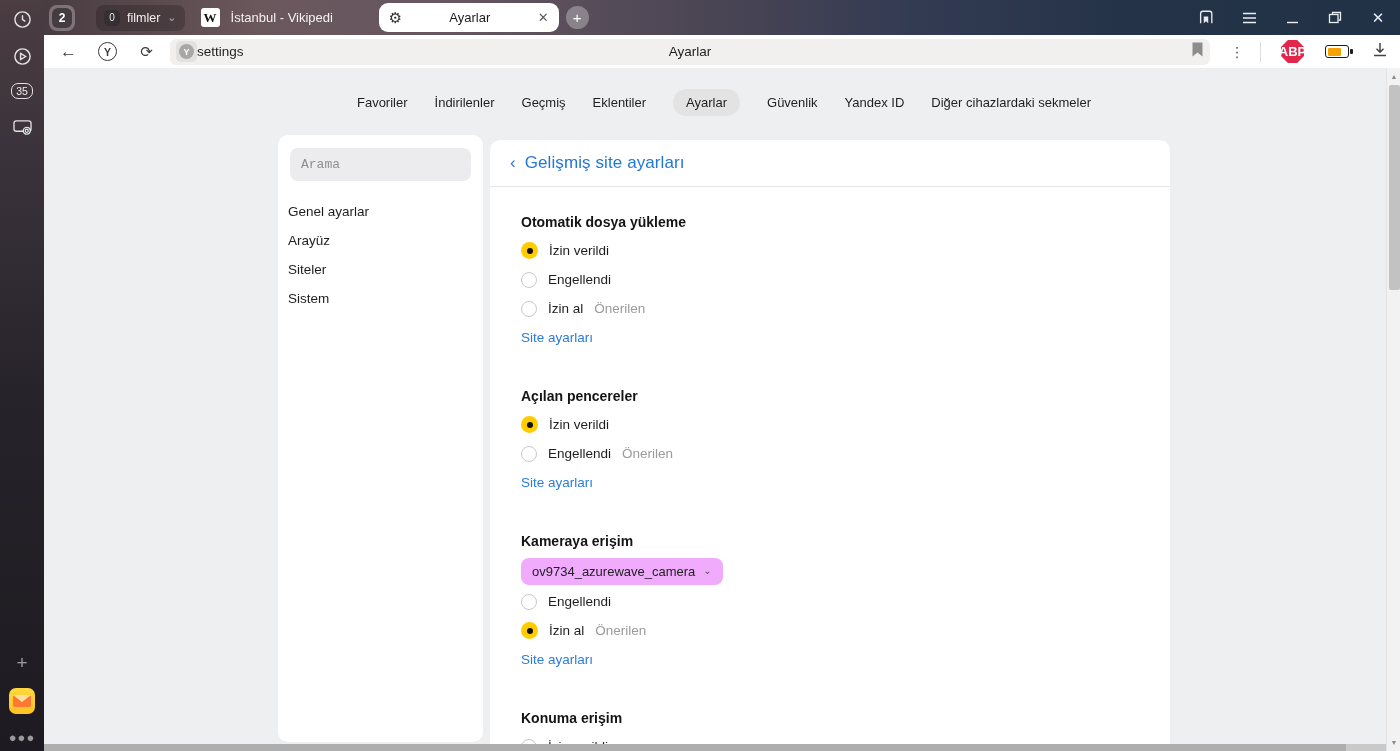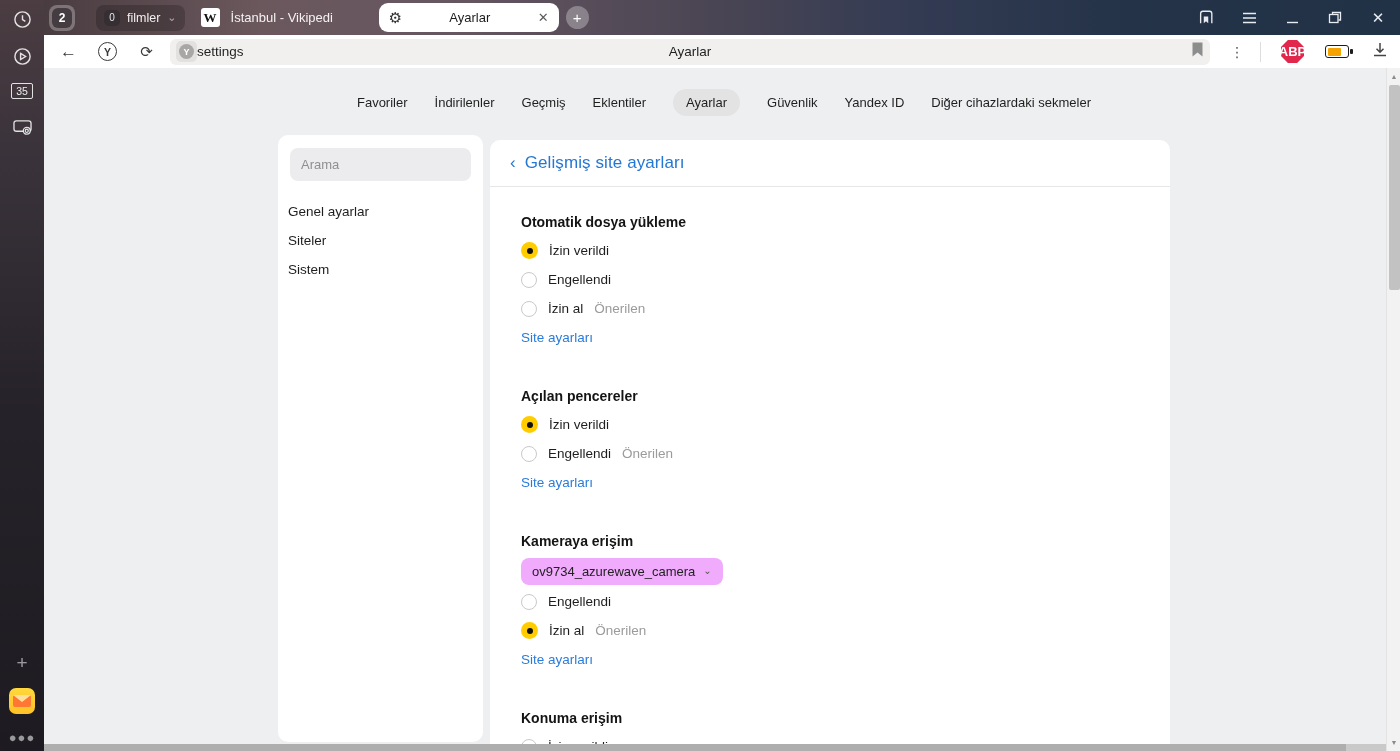--- a/index.html
+++ b/index.html
@@ -4,21 +4,21 @@
 <style>
   * { margin:0; padding:0; box-sizing:border-box; }
   html,body { width:1400px; height:751px; overflow:hidden; font-family:"Liberation Sans", sans-serif; background:#edeff1; }
 
   
   .rail { position:absolute; left:0; top:0; width:44px; height:751px;
           background:linear-gradient(180deg,#4b3d42 0%,#39323a 22%,#262229 55%,#1d1b21 100%); z-index:30; }
   .rail-icon { position:absolute; left:0; width:44px; height:30px; display:flex; align-items:center; justify-content:center;
                color:rgba(255,255,255,.85); }
   .rail svg { display:block; }
-  .badge35 { border:1.4px solid rgba(255,255,255,.85); border-radius:2px; font-size:10.5px; padding:1px 4px; color:rgba(255,255,255,.9); }
+  .badge35 { border:1.4px solid rgba(255,255,255,.85); border-radius:7px; font-size:10.5px; padding:1px 4px; color:rgba(255,255,255,.9); }
   .plus { font-size:19px; color:rgba(255,255,255,.55); font-weight:300; }
   .dots { color:rgba(255,255,255,.55); font-size:13px; letter-spacing:1px; }
   .mail-tile { width:26px; height:26px; border-radius:7px; background:linear-gradient(180deg,#ffd83d,#ffc226); position:relative; overflow:hidden; }
   .mail-tile .env { position:absolute; left:4px; top:7px; width:18px; height:12px; background:#f73; border-radius:2px; }
   .mail-tile .flap { position:absolute; left:4px; top:7px; width:0; height:0; border-left:9px solid transparent; border-right:9px solid transparent; border-top:7px solid #ffe09a; }
 
   
   .tabbar { position:absolute; left:44px; top:0; width:1356px; height:35px;
             background:linear-gradient(90deg,#493c40 0%,#6b585d 16%,#665661 30%,#4c4654 48%,#333b53 64%,#243348 80%,#213146 100%);
             display:flex; align-items:center; z-index:20; }
@@ -68,21 +68,21 @@
   .dl { color:#444; margin:0 12px; }
 
   
   .page { position:absolute; left:44px; top:68px; width:1356px; height:683px; background:#edeff1;border-radius:14px; }
   .topnav { position:absolute; left:234px; top:21px; width:892px; display:flex; justify-content:center; align-items:center; gap:27px; }
   .topnav .item { font-size:13px; color:#1f1f1f; white-space:nowrap; }
   .topnav .item.active { background:#e3e3e4; border-radius:15px; padding:6px 13px; }
 
   .panel { position:absolute; left:234px; top:67px; width:205px; height:607px; background:#fff; border-radius:10px; }
   .search { margin:13px 12px 0; width:181px; height:33px; background:#ececee; border:none; border-radius:8px;
-            padding:0 11px; font-size:13px; color:#333; font-family:Liberation Sans, sans-serif; outline:none; }
+            padding:0 11px; font-size:13px; color:#333; font-family:Liberation Mono, monospace; outline:none; }
   .search::placeholder { color:#8f8f93; }
   .panel-list { margin-top:16px; }
   .panel-item { height:29px; display:flex; align-items:center; padding-left:10px; font-size:13.5px; color:#1e1e1e; }
 
   .main { position:absolute; left:446px; top:72px; width:680px; height:630px; background:#fff; border-radius:10px 10px 0 0; }
   .card-header { height:47px; display:flex; align-items:center; padding-left:20px; gap:9px; border-bottom:1px solid #e6e6e8; }
   .card-header .bchev { color:#2577d4; font-size:17px; }
   .card-header .htxt { color:#2577d4; font-size:17px; font-weight:500; letter-spacing:.1px; }
   .card-body { padding:20px 30px 0 31px; }
   .sec { margin-top:29px; }
@@ -243,20 +243,21 @@
     <span class="item active">Ayarlar</span>
     <span class="item">Güvenlik</span>
     <span class="item">Yandex ID</span>
     <span class="item">Diğer cihazlardaki sekmeler</span>
   </div>
 
   <div class="panel">
     <input class="search" placeholder="Arama" style="">
     <div class="panel-list">
       <div class="panel-item">Genel ayarlar</div>
+      <div class="panel-item">Arayüz</div>
       <div class="panel-item">Siteler</div>
       <div class="panel-item">Sistem</div>
     </div>
   </div>
 
   <div class="main">
     <div class="card-header">
       <span class="bchev">‹</span>
       <span class="htxt">Gelişmiş site ayarları</span>
     </div>

